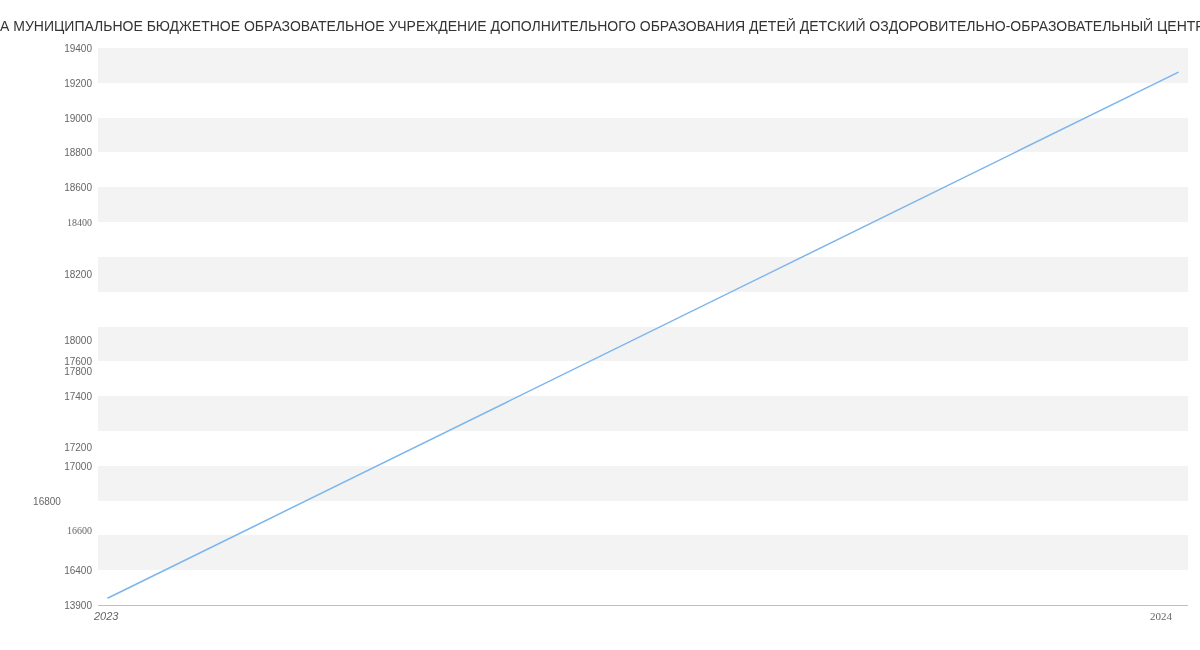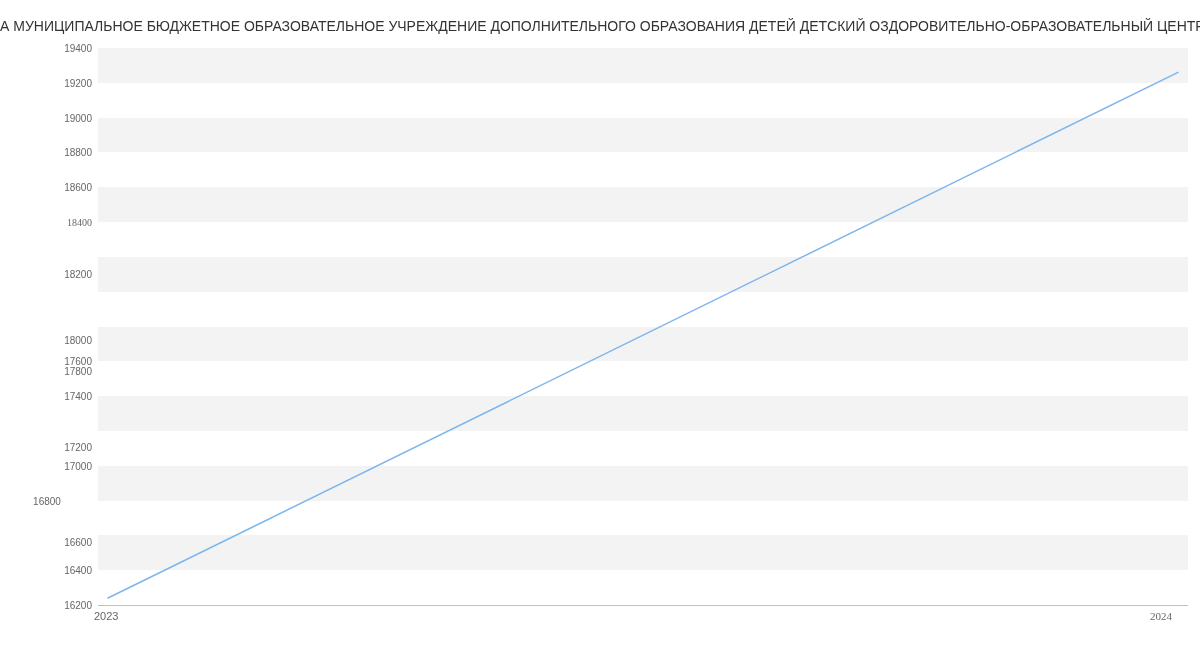--- a/index.html
+++ b/index.html
@@ -86,36 +86,36 @@
       <div class="band" style="top: 487.375px; height: 34.8125px;"></div>
 
     <svg class="line-svg" viewBox="0 0 1090 557" preserveAspectRatio="none">
       <polyline id="series-line" fill="none" stroke-width="1.5" stroke-linejoin="round" stroke-linecap="round" points="10,550.0375 1080,24.368749999999977" stroke="#7cb5ec"></polyline>
     </svg>
   </div>
 
   <div class="axis-line" style="left:98px; top:605px; width:1090px; height:1px;"></div>
 
   <div id="yticks">
-      <div class="ytick" style="top: 605px;">16200</div>
+      <div class="ytick" style="top: 605px;">13900</div>
       <div class="ytick" style="top: 570.188px;">16400</div>
-      <div class="ytick" style="top: 542px;">16600</div>
+      <div class="ytick" style="top: 530px; font-family: Liberation Serif, serif;">16600</div>
       <div class="ytick" style="top: 500.562px; text-align: center;">16800</div>
       <div class="ytick" style="top: 465.75px;">17000</div>
       <div class="ytick" style="top: 447px;">17200</div>
       <div class="ytick" style="top: 396.125px;">17400</div>
       <div class="ytick" style="top: 361.312px;">17600</div>
       <div class="ytick" style="top: 343px; margin-top: 28px;">17800</div>
       <div class="ytick" style="top: 291.688px; margin-top: 48px;">18000</div>
       <div class="ytick" style="top: 256.875px; margin-top: 17px;">18200</div>
       <div class="ytick" style="top: 222.062px; font-family: Liberation Serif, serif;">18400</div>
       <div class="ytick" style="top: 187.25px;">18600</div>
       <div class="ytick" style="top: 152.438px;">18800</div>
       <div class="ytick" style="top: 117.625px;">19000</div>
       <div class="ytick" style="top: 82.8125px;">19200</div>
       <div class="ytick" style="top: 48px;">19400</div>
     </div>
   <div id="xticks">
-      <div class="xtick" style="left: 94px;">2023</div>
+      <div class="xtick" style="left: 94px; font-style: italic;">2023</div>
       <div class="xtick" style="left: 1150px; font-family: Liberation Serif, serif;">2024</div>
     </div>
 
 </div>
 
 </body></html>

